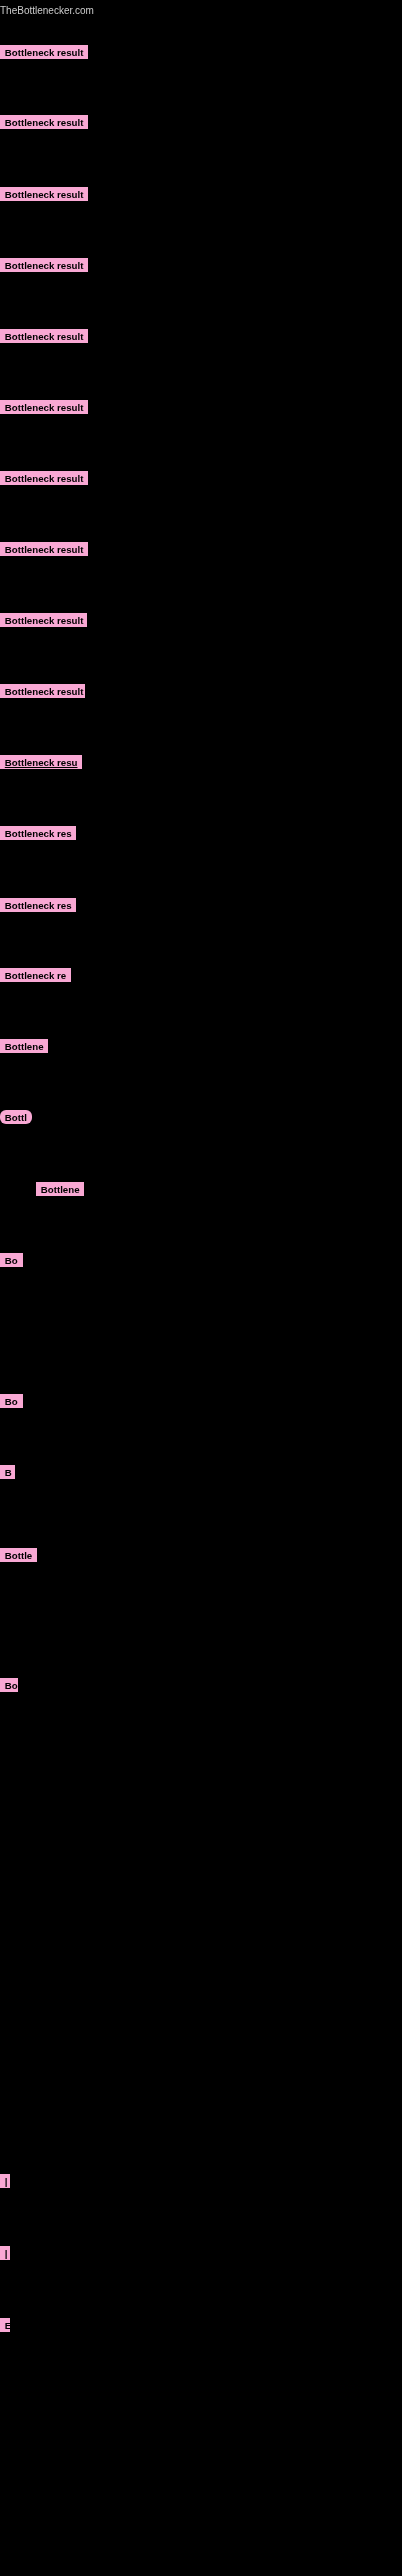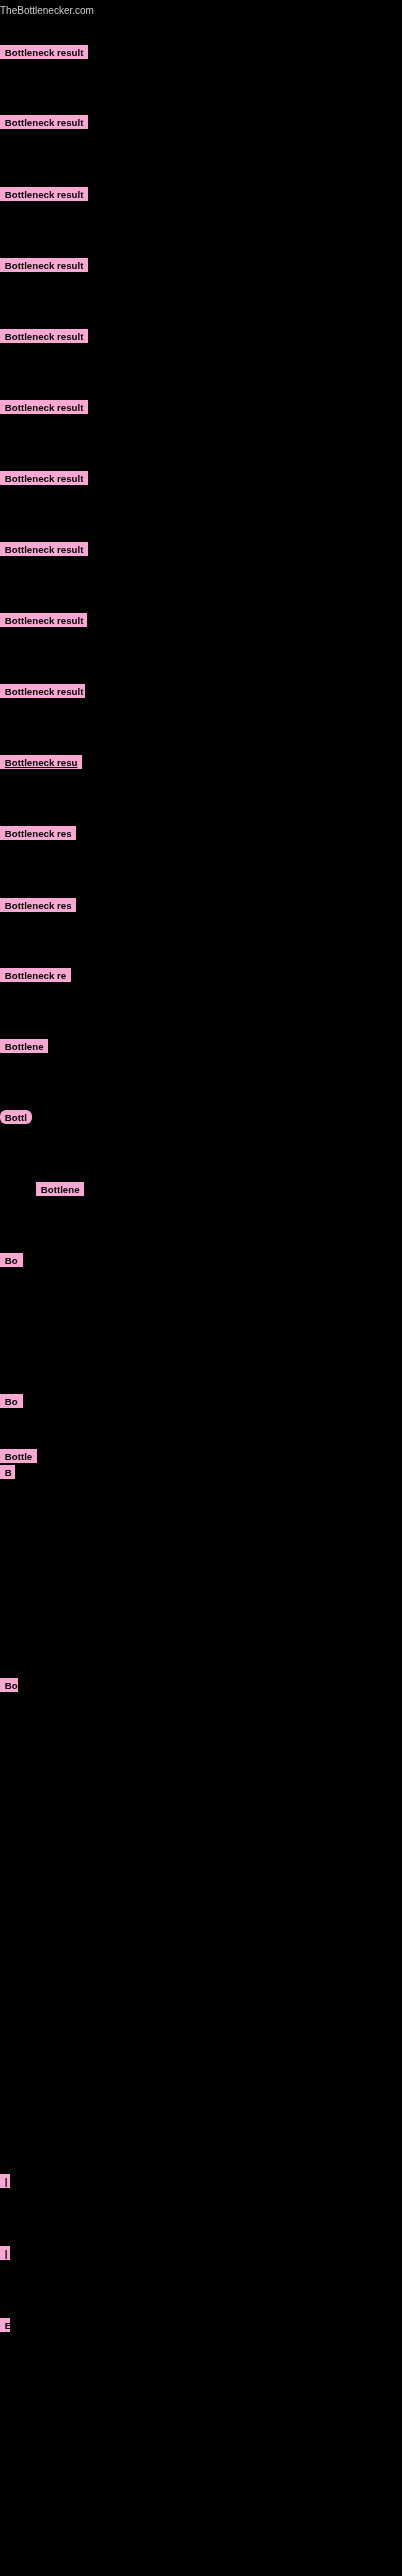--- a/index.html
+++ b/index.html
@@ -58,19 +58,19 @@
     <div class="badge-container" style="top: 755px; max-width: 83px;"><span class="bottleneck-badge" style="max-width: 83px; text-decoration: underline;">Bottleneck resu</span></div>
     <div class="badge-container" style="top: 826px; max-width: 79px;"><span class="bottleneck-badge" style="max-width: 79px;">Bottleneck res</span></div>
     <div class="badge-container" style="top: 898px; max-width: 76px;"><span class="bottleneck-badge" style="max-width: 76px;">Bottleneck res</span></div>
     <div class="badge-container" style="top: 968px; max-width: 72px;"><span class="bottleneck-badge" style="max-width: 72px;">Bottleneck re</span></div>
     <div class="badge-container" style="top: 1039px; max-width: 66px;"><span class="bottleneck-badge" style="max-width: 66px;">Bottlene</span></div>
     <div class="badge-container" style="top: 1110px; max-width: 39px;"><span class="bottleneck-badge" style="max-width: 39px; border-radius: 6px;">Bottl</span></div>
     <div class="badge-container" style="top: 1182px; max-width: 60px;"><span class="bottleneck-badge" style="max-width: 60px; margin-left: 36px;">Bottlene</span></div>
     <div class="badge-container" style="top: 1253px; max-width: 24px;"><span class="bottleneck-badge" style="max-width: 24px;">Bo</span></div>
     <div class="badge-container" style="top: 1394px; max-width: 24px;"><span class="bottleneck-badge" style="max-width: 24px;">Bo</span></div>
     <div class="badge-container" style="top: 1465px; max-width: 14.5px;"><span class="bottleneck-badge" style="max-width: 14.5px;">B</span></div>
-    <div class="badge-container" style="top: 1449px; max-width: 42px;"><span class="bottleneck-badge" style="max-width: 42px;">Bottle</span></div>
+    <div class="badge-container" style="top: 1548px; max-width: 42px;"><span class="bottleneck-badge" style="max-width: 42px;">Bottle</span></div>
     <div class="badge-container" style="top: 1678px; max-width: 17.7px;"><span class="bottleneck-badge" style="max-width: 17.7px;">Bo</span></div>
     <div class="badge-container" style="top: 2174px; max-width: 8px;"><span class="bottleneck-badge" style="max-width: 8px;">|</span></div>
     <div class="badge-container" style="top: 2246px; max-width: 8px;"><span class="bottleneck-badge" style="max-width: 8px;">|</span></div>
     <div class="badge-container" style="top: 2318px; max-width: 8px;"><span class="bottleneck-badge" style="max-width: 8px;">E</span></div>
   </div>
 
 
 </body></html>

